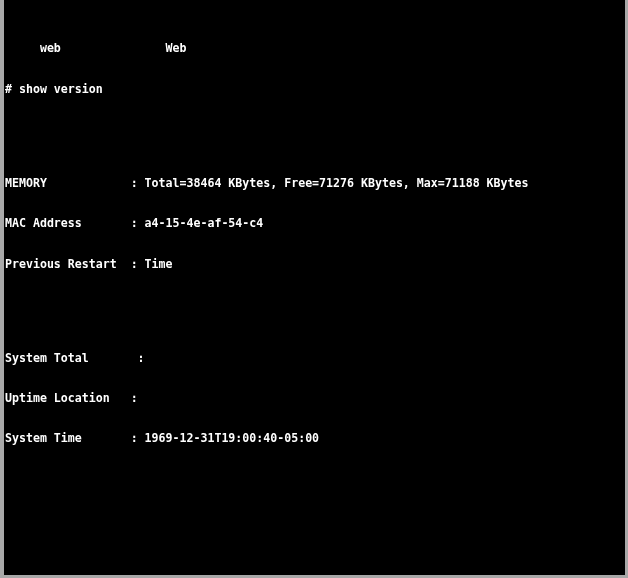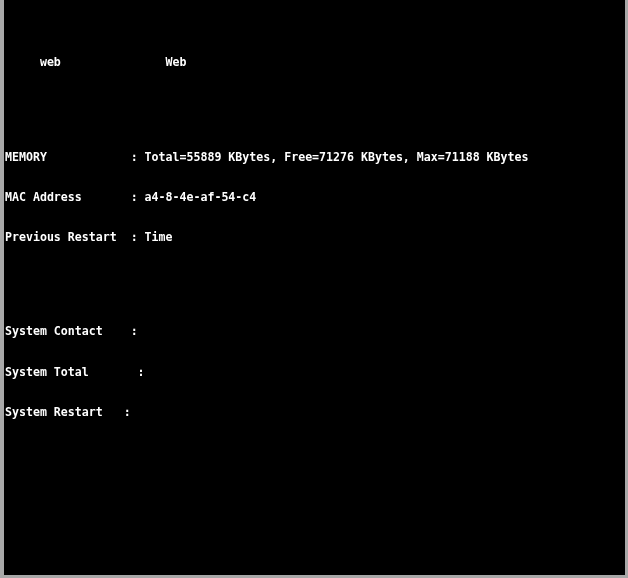--- a/index.html
+++ b/index.html
@@ -30,49 +30,50 @@
     top: 0;
     width: 621px;
     height: 575px;
     background: #000000;
     font-family: "DejaVu Sans Mono", "Liberation Mono", monospace;
     font-size: 11.6px;
     line-height: 13.45px;
     letter-spacing: 0px;
     color: #ffffff;
     white-space: pre;
-    padding: 16px 0 0 1px;
+    padding: 2px 0 0 1px;
     box-sizing: border-box;
     font-weight: bold;
     -webkit-font-smoothing: none;
   }
   .tline {
     display: block;
     height: 13.45px;
     white-space: pre;
     font-family: "DejaVu Sans Mono", "Liberation Mono", monospace;
   }
 </style>
 </head>
 <body>
 
 <div id="terminal-window">
   <div id="terminal-screen">
 
     <span class="tline" id="l-header">     web               Web</span>
+    <span class="tline"># show version</span>
     <span class="tline"> </span>
 
-    <span class="tline" id="sum-0">MEMORY            : Total=55889 KBytes, Free=71276 KBytes, Max=71188 KBytes</span>
-    <span class="tline" id="sum-2">MAC Address       : a4-8-4e-af-54-c4</span>
+    <span class="tline" id="sum-0">MEMORY            : Total=38464 KBytes, Free=71276 KBytes, Max=71188 KBytes</span>
+    <span class="tline" id="sum-2">MAC Address       : a4-15-4e-af-54-c4</span>
     <span class="tline" id="sum-3">Previous Restart  : Time</span>
     <span class="tline"> </span>
 
-    <span class="tline" id="sys-0">System Contact    :</span>
     <span class="tline" id="sys-1">System Total       :</span>
-    <span class="tline" id="sys-2">System Restart   :</span>
+    <span class="tline" id="sys-2">Uptime Location   :</span>
+    <span class="tline" id="sys-3">System Time       : 1969-12-31T19:00:40-05:00</span>
     
 
     
     
     
     
     
     
 
     

